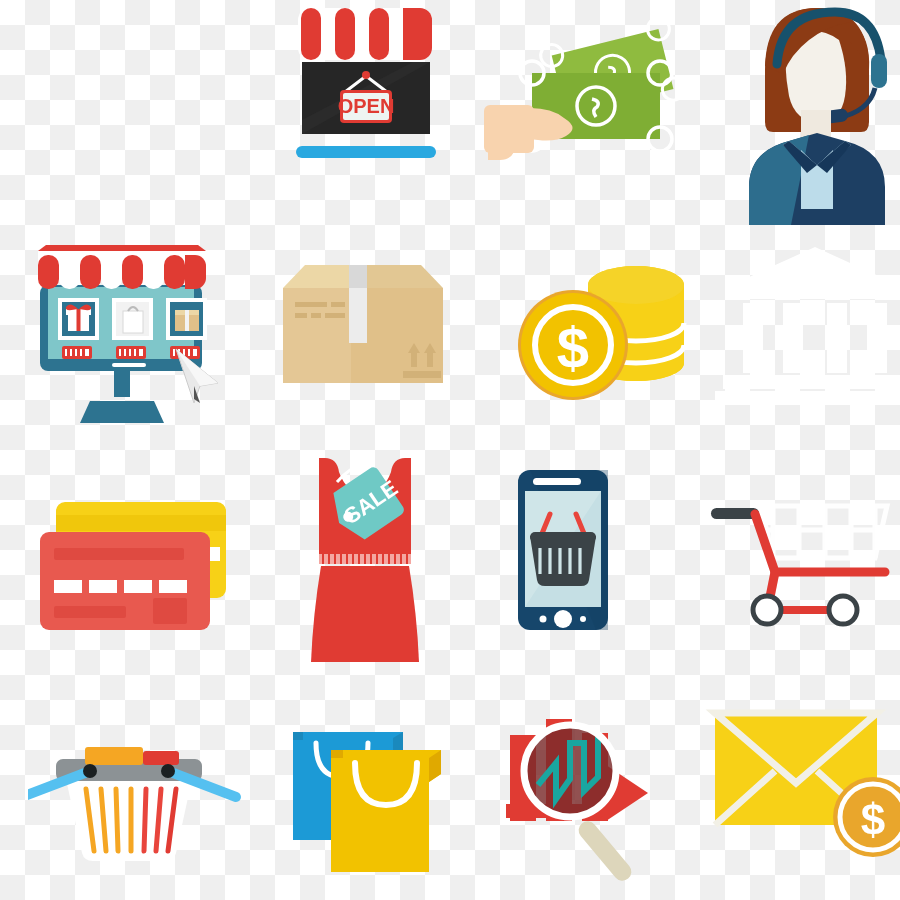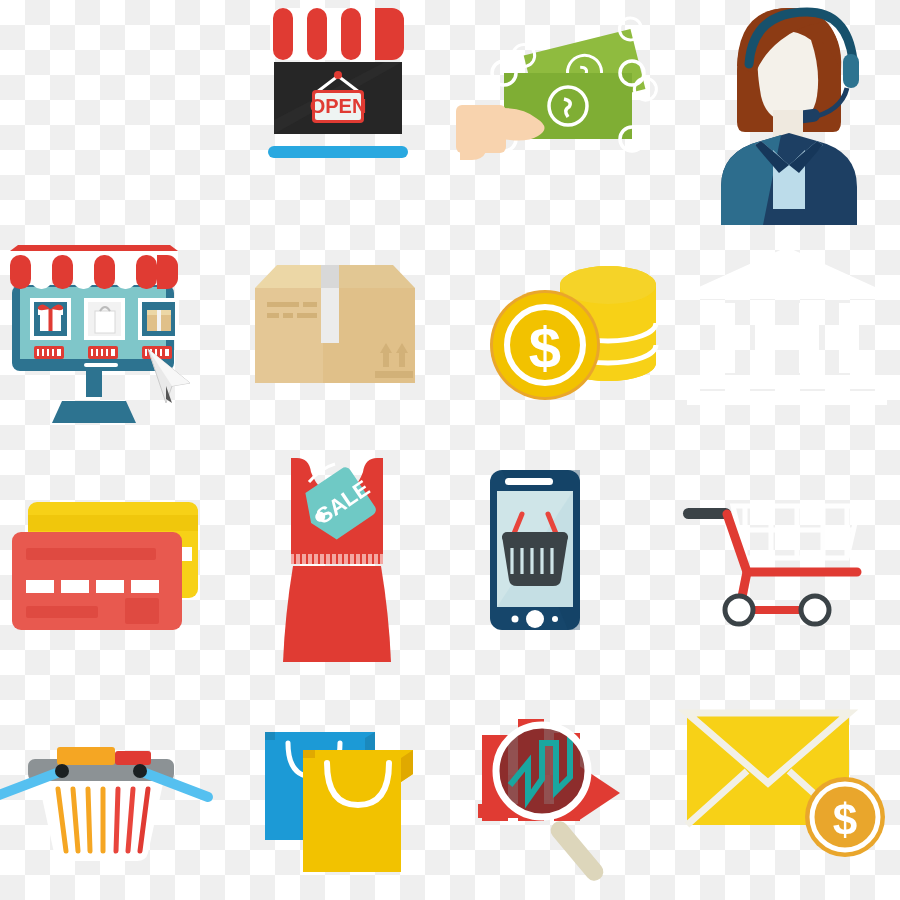--- a/index.html
+++ b/index.html
@@ -13,20 +13,21 @@
       linear-gradient(45deg,#efefef 25%,transparent 25%,transparent 75%,#efefef 75%,#efefef);
     background-size:50px 50px;
     background-position:0 0, 25px 25px;
     overflow:hidden;
   }
   #grid{
     width:832px;height:900px;
     display:grid;
     grid-template-columns:repeat(4,225px);
     grid-template-rows:repeat(4,225px);
+    padding-left:28px;
   }
   .cell{position:relative;width:225px;height:225px;}
   .art{position:absolute;left:0;top:0;width:225px;height:225px;}
   .hidden-label{position:absolute;width:1px;height:1px;overflow:hidden;clip:rect(0 0 0 0);white-space:nowrap;}
 </style>
 </head>
 <body>
 
 <div id="grid">
 

